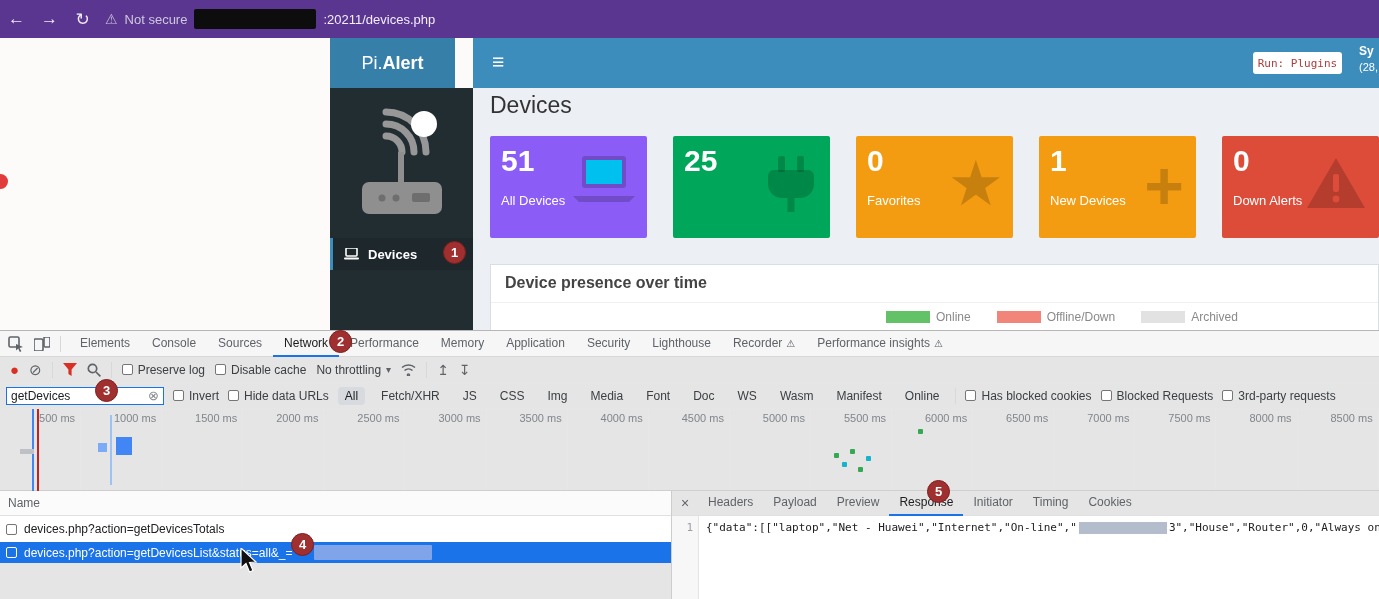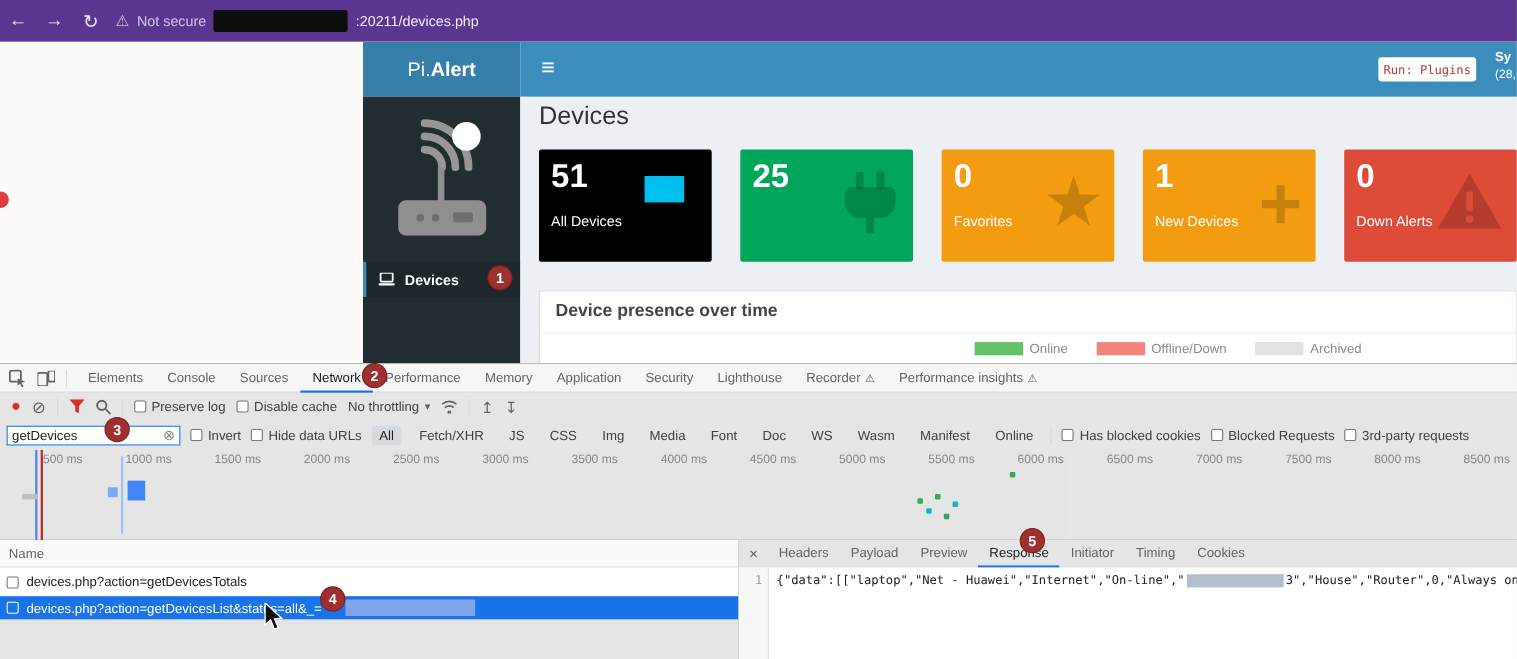--- a/index.html
+++ b/index.html
@@ -13,21 +13,21 @@
   .warn-tri{color:#c9c2d8;font-size:14px;}
   .notsecure{color:#cfc8dd;}
   .redact-dark{display:inline-block;width:122px;height:20px;background:#0d0d0d;border-radius:2px;}
   .urltext{color:#f2eefb;}
 
   
   .page{position:absolute;left:0;top:38px;width:1379px;height:292px;background:#fcfbf9;overflow:hidden;}
   .edge-dot{position:absolute;left:-7px;top:136px;width:15px;height:15px;border-radius:50%;background:#e23b3b;}
 
   .app{position:absolute;left:330px;top:0;width:1049px;height:292px;}
-  .logo{position:absolute;left:0;top:0;width:143px;height:50px;background:#367fa9;color:#fff;display:flex;align-items:center;justify-content:center;font-size:18px;}
+  .logo{position:absolute;left:0;top:0;width:125px;height:50px;background:#367fa9;color:#fff;display:flex;align-items:center;justify-content:center;font-size:18px;}
   .logo b{font-weight:bold;}
   .sidebar{position:absolute;left:0;top:50px;width:143px;height:242px;background:#222d32;}
   .router-art{position:absolute;left:20px;top:8px;}
   .mi{position:absolute;left:0;width:143px;height:32px;display:flex;align-items:center;gap:9px;font-size:13px;padding-left:14px;}
   .mi.active{top:150px;background:#1e282c;border-left:3px solid #3c8dbc;padding-left:11px;color:#fff;font-weight:bold;}
   .mi.normal{top:194px;color:#b8c7ce;}
 
   .navbar{position:absolute;left:143px;top:0;width:906px;height:50px;background:#3c8dbc;color:#fff;}
   .hamb{position:absolute;left:19px;top:12px;font-size:21px;}
   .runbtn{position:absolute;left:780px;top:14px;width:89px;height:22px;background:#fff;border-radius:3px;color:#b03a3a;font-family:"DejaVu Sans Mono",monospace;font-size:11px;display:flex;align-items:center;justify-content:center;}
@@ -158,21 +158,21 @@
         <span class="runbtn">Run: Plugins</span>
         <span class="hosttxt">
           <span class="l1">Sy</span><br>
           <span class="l2">(28,</span>
         </span>
       </div>
 
       <div class="content">
         <div class="page-title">Devices</div>
 
-        <div class="card p1" style="background: #000000;">
+        <div class="card p1" style="background: #8b5cf6;">
           <div class="val">51</div>
           <div class="lbl">All Devices</div>
           <svg class="ico" width="62" height="48" viewBox="0 0 62 48">
               <rect x="9" y="0" width="44" height="32" rx="3" fill="currentColor"></rect>
               <rect x="13" y="4" width="36" height="24" fill="#00c0ef"></rect>
               <path d="M0,40 L62,40 L56,46 L6,46 Z" fill="currentColor"></path>
             </svg>
         </div>
         <div class="card p2" style="background: rgb(0, 166, 90);">
           <div class="val">25</div>

